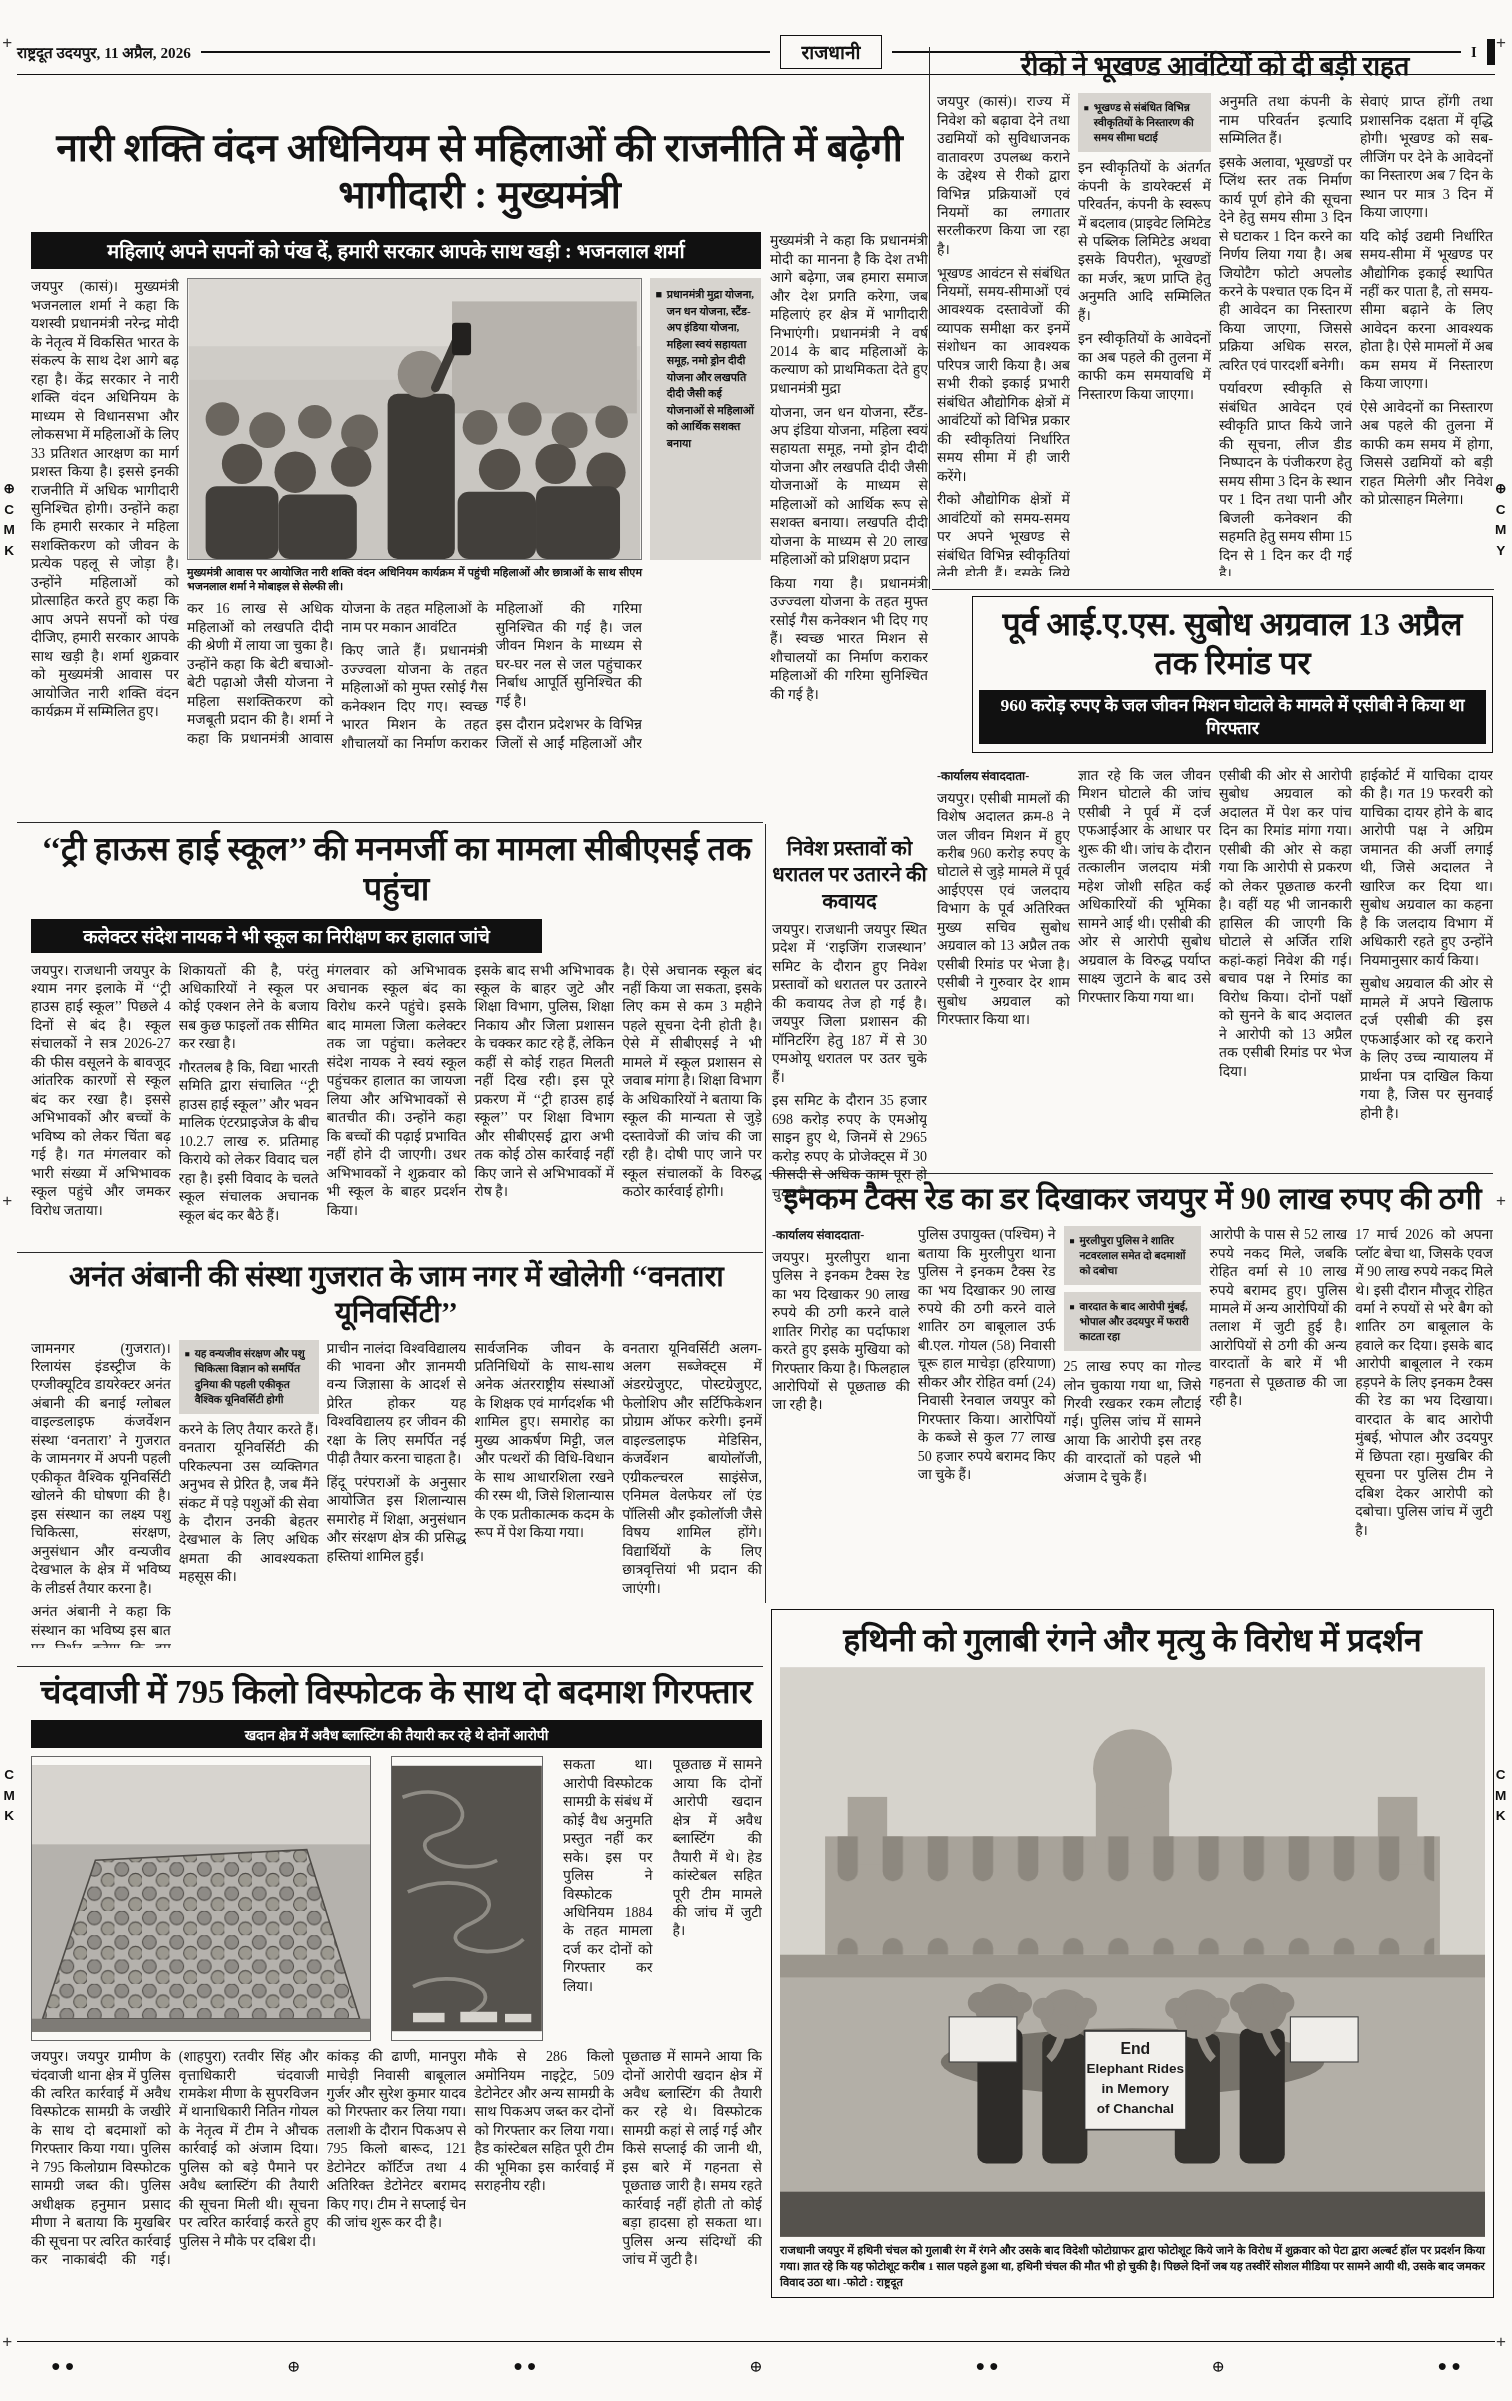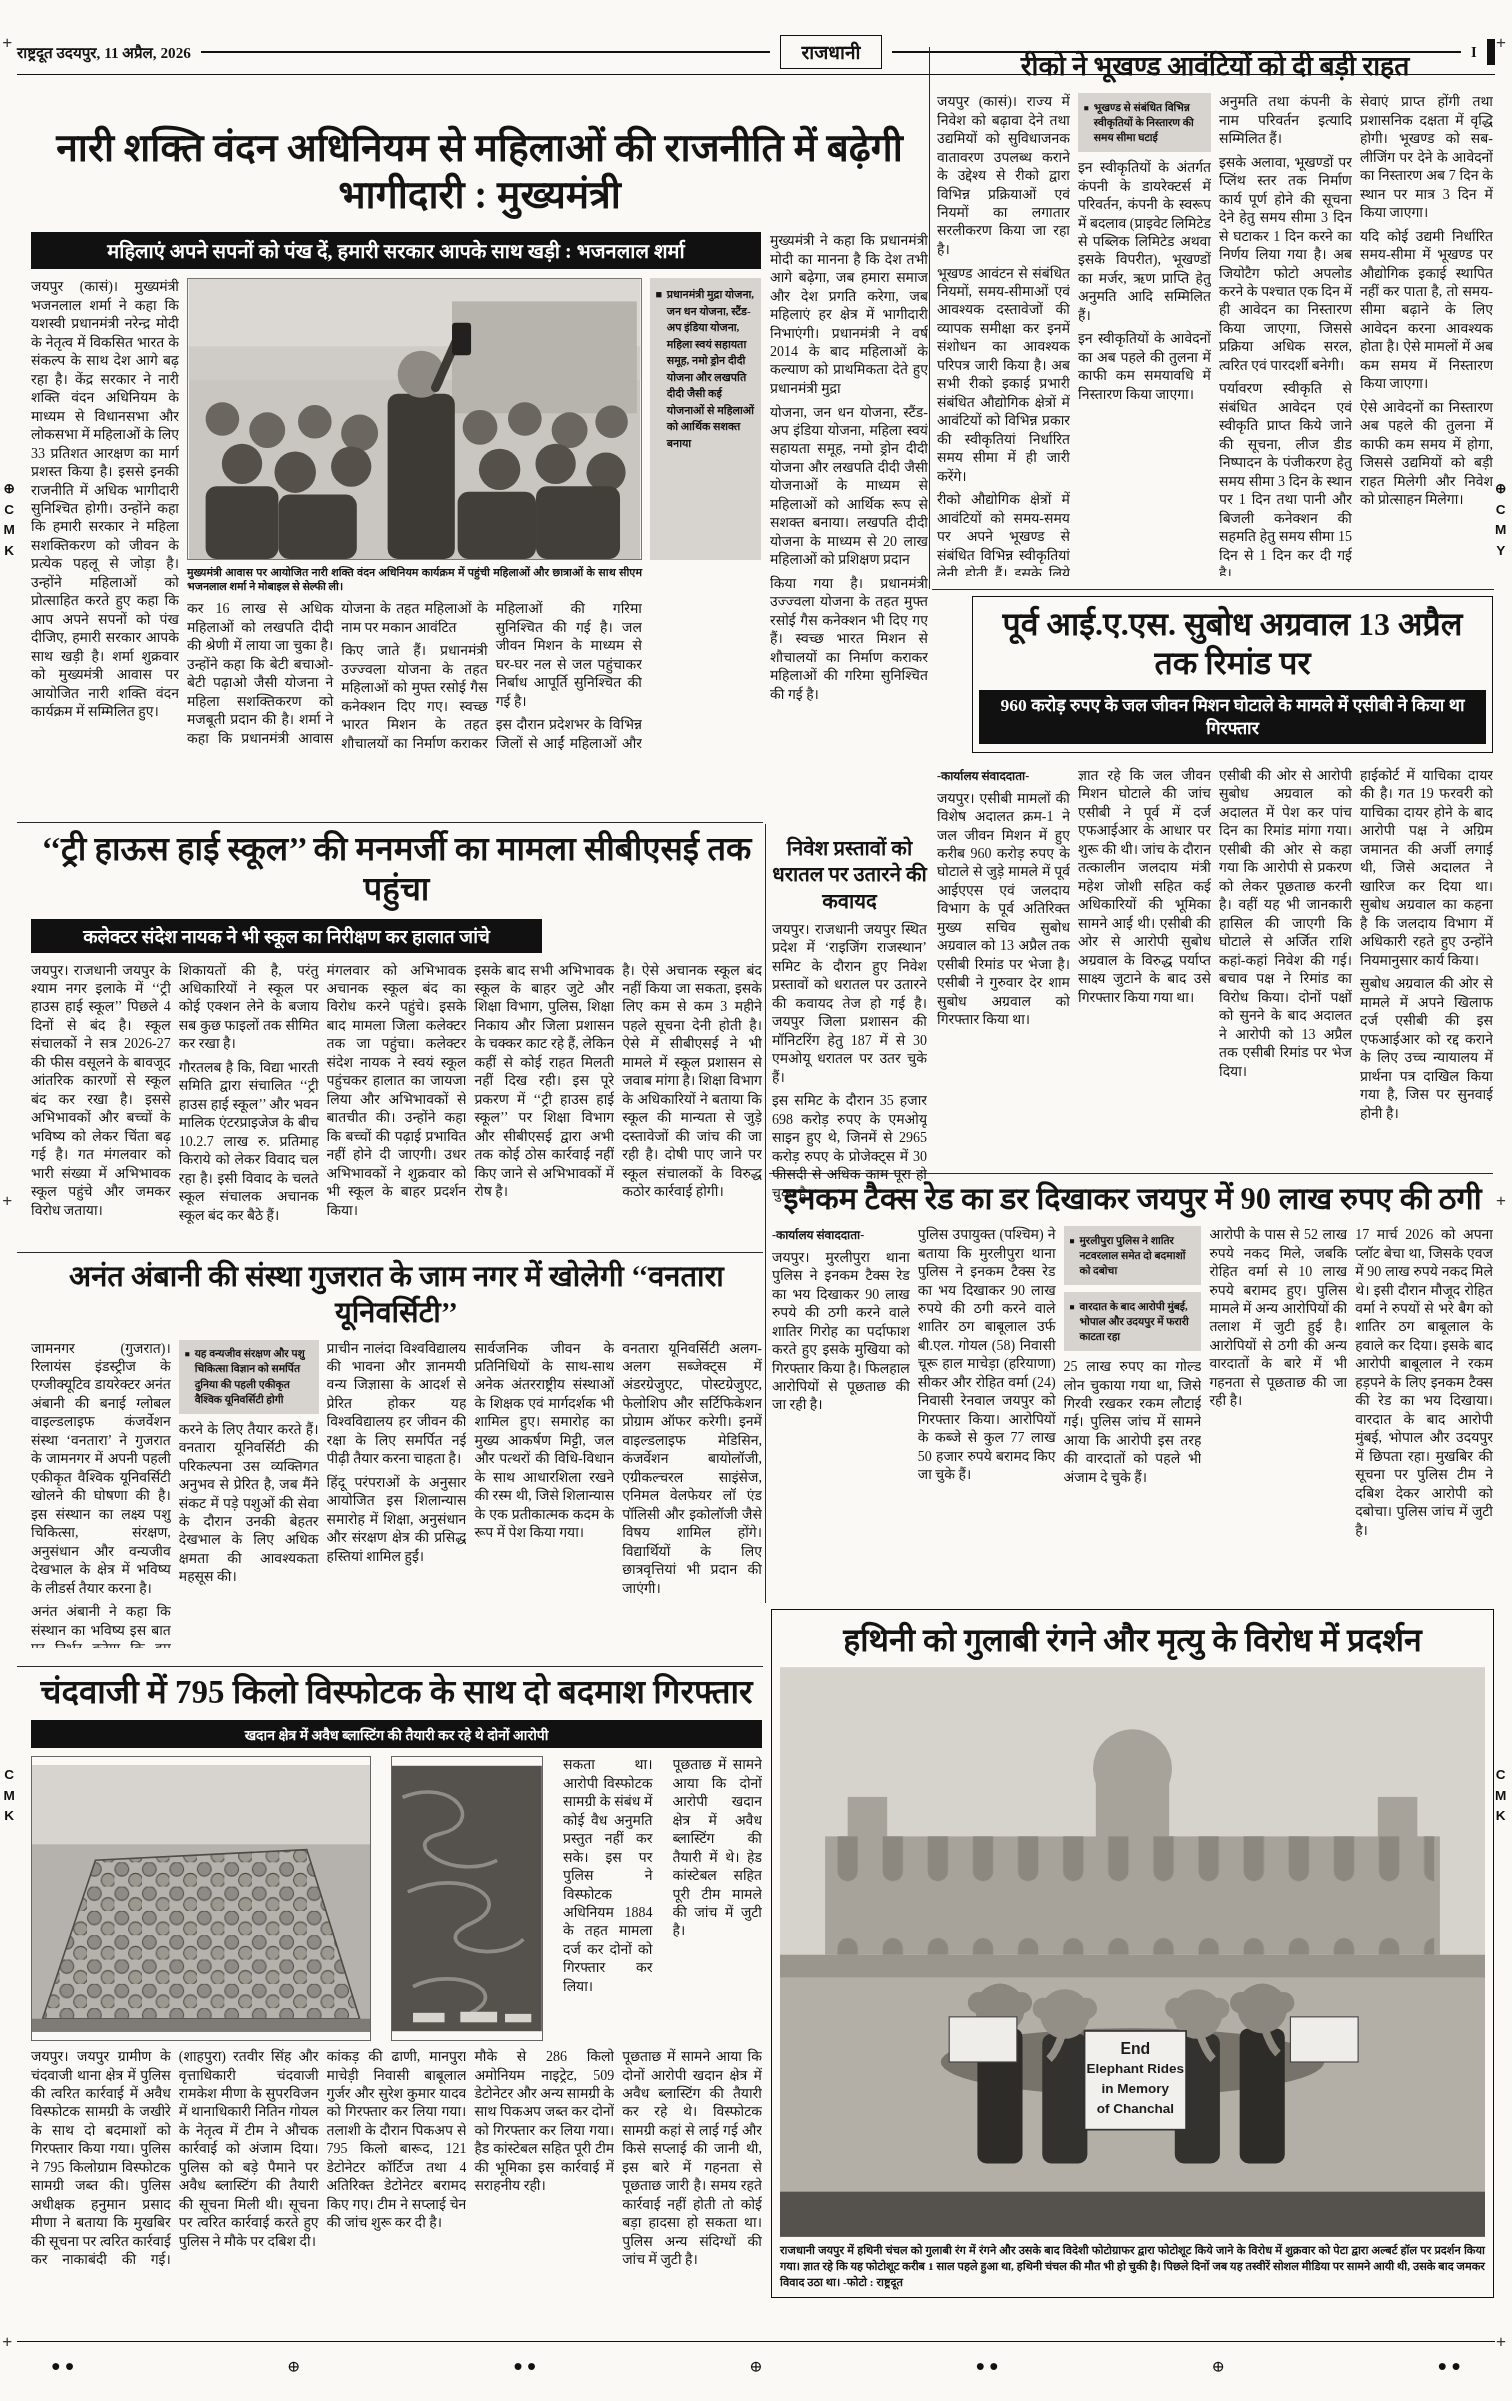--- a/index.html
+++ b/index.html
@@ -239,21 +239,21 @@
 
   <section class="a3-box">
     <h2 class="a3-head">पूर्व आई.ए.एस. सुबोध अग्रवाल 13 अप्रैल तक रिमांड पर</h2>
     <div class="bar bar-a3">960 करोड़ रुपए के जल जीवन मिशन घोटाले के मामले में एसीबी ने किया था गिरफ्तार</div>
   </section>
   <section class="a3-body">
     <div class="cols">
       <div class="col body-text">
         <div class="byline">-कार्यालय संवाददाता-</div>
         <div>
-            <p>जयपुर। एसीबी मामलों की विशेष अदालत क्रम-1 ने जल जीवन मिशन में हुए करीब 960 करोड़ रुपए के घोटाले से जुड़े मामले में पूर्व आईएएस एवं जलदाय विभाग के पूर्व अतिरिक्त मुख्य सचिव सुबोध अग्रवाल को 13 अप्रैल तक एसीबी रिमांड पर भेजा है। एसीबी ने गुरुवार देर शाम सुबोध अग्रवाल को गिरफ्तार किया था।</p>
+            <p>जयपुर। एसीबी मामलों की विशेष अदालत क्रम-8 ने जल जीवन मिशन में हुए करीब 960 करोड़ रुपए के घोटाले से जुड़े मामले में पूर्व आईएएस एवं जलदाय विभाग के पूर्व अतिरिक्त मुख्य सचिव सुबोध अग्रवाल को 13 अप्रैल तक एसीबी रिमांड पर भेजा है। एसीबी ने गुरुवार देर शाम सुबोध अग्रवाल को गिरफ्तार किया था।</p>
           </div>
       </div>
       <div class="col body-text">
           <p>ज्ञात रहे कि जल जीवन मिशन घोटाले की जांच एसीबी ने पूर्व में दर्ज एफआईआर के आधार पर शुरू की थी। जांच के दौरान तत्कालीन जलदाय मंत्री महेश जोशी सहित कई अधिकारियों की भूमिका सामने आई थी। एसीबी की ओर से आरोपी सुबोध अग्रवाल के विरुद्ध पर्याप्त साक्ष्य जुटाने के बाद उसे गिरफ्तार किया गया था।</p>
         </div>
       <div class="col body-text">
           <p>एसीबी की ओर से आरोपी सुबोध अग्रवाल को अदालत में पेश कर पांच दिन का रिमांड मांगा गया। एसीबी की ओर से कहा गया कि आरोपी से प्रकरण को लेकर पूछताछ करनी है। वहीं यह भी जानकारी हासिल की जाएगी कि घोटाले से अर्जित राशि कहां-कहां निवेश की गई। बचाव पक्ष ने रिमांड का विरोध किया। दोनों पक्षों को सुनने के बाद अदालत ने आरोपी को 13 अप्रैल तक एसीबी रिमांड पर भेज दिया।</p>
         </div>
       <div class="col body-text">
           <p>हाईकोर्ट में याचिका दायर की है। गत 19 फरवरी को याचिका दायर होने के बाद आरोपी पक्ष ने अग्रिम जमानत की अर्जी लगाई थी, जिसे अदालत ने खारिज कर दिया था। सुबोध अग्रवाल का कहना है कि जलदाय विभाग में अधिकारी रहते हुए उन्होंने नियमानुसार कार्य किया।</p>

